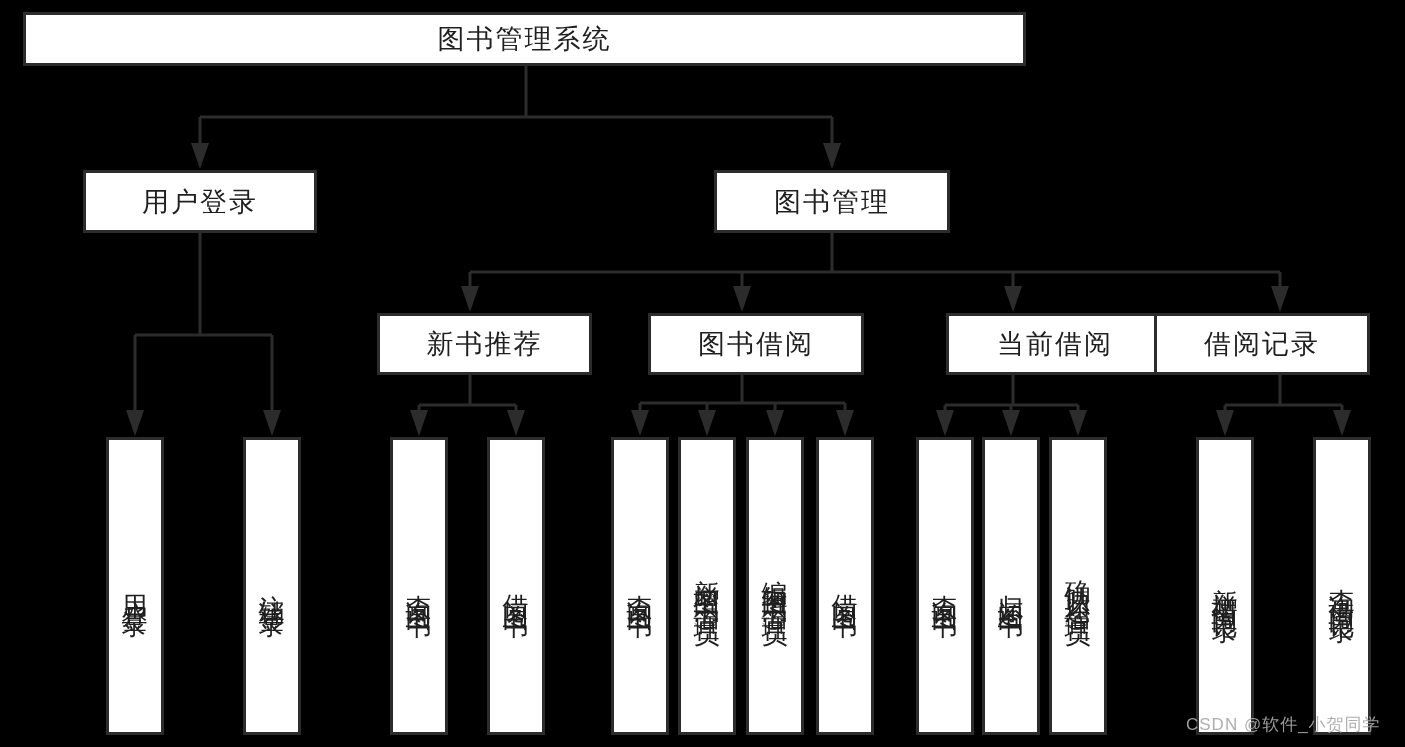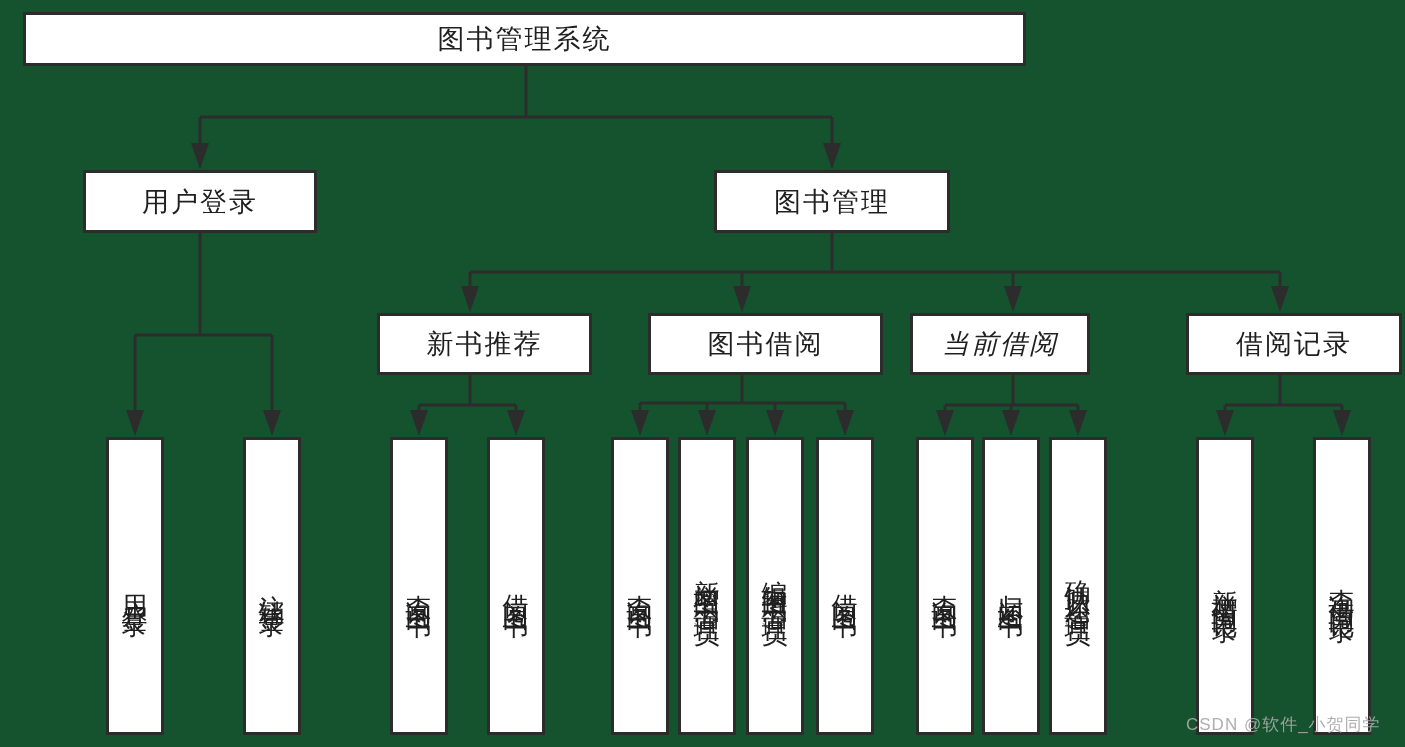--- a/index.html
+++ b/index.html
@@ -1,20 +1,20 @@
 <!DOCTYPE html>
 <html><head>
 <meta charset="utf-8">
 <style>
   html, body { margin: 0; padding: 0; background: #ffffff; }
   .canvas {
     position: relative;
     width: 1405px;
     height: 747px;
-    background: #14532d;
+    background: #000000;
     font-family: "Liberation Sans", sans-serif;
     overflow: hidden;
   }
   svg.wires { position: absolute; left: 0; top: 0; z-index: 1; }
   .node {
     position: absolute;
     box-sizing: border-box;
     background: #ffffff;
     border: 3px solid #2c2c2c;
     display: flex;
@@ -33,23 +33,23 @@
     white-space: nowrap;
   }
   
   .n-root   { left: 23px;  top: 12px;  width: 1003px; height: 54px; }
   
   .n-login  { left: 83px;  top: 170px; width: 234px;  height: 63px; }
   .n-manage { left: 714px; top: 170px; width: 236px;  height: 63px; }
   
   .lvl3 { top: 313px; height: 62px; margin-left: 14px; }
   .n-recommend { left: 363px;  width: 215px; }
-  .n-borrow    { left: 634px;  width: 235px; }
-  .n-current   { left: 896px;  width: 180px; font-style: italic; }
-  .n-records   { left: 1172px; width: 216px; }
+  .n-borrow    { left: 634px;  width: 216px; }
+  .n-current   { left: 932px;  width: 218px; }
+  .n-records   { left: 1140px; width: 216px; }
   
   .leaf { top: 437px; width: 58px; height: 298px; }
   .n-a1 { left: 106px; }
   .n-a2 { left: 243px; }
   .n-b1 { left: 390px; }
   .n-b2 { left: 487px; }
   .n-c1 { left: 611px; }
   .n-c2 { left: 678px; }
   .n-c3 { left: 746px; }
   .n-c4 { left: 816px; }

